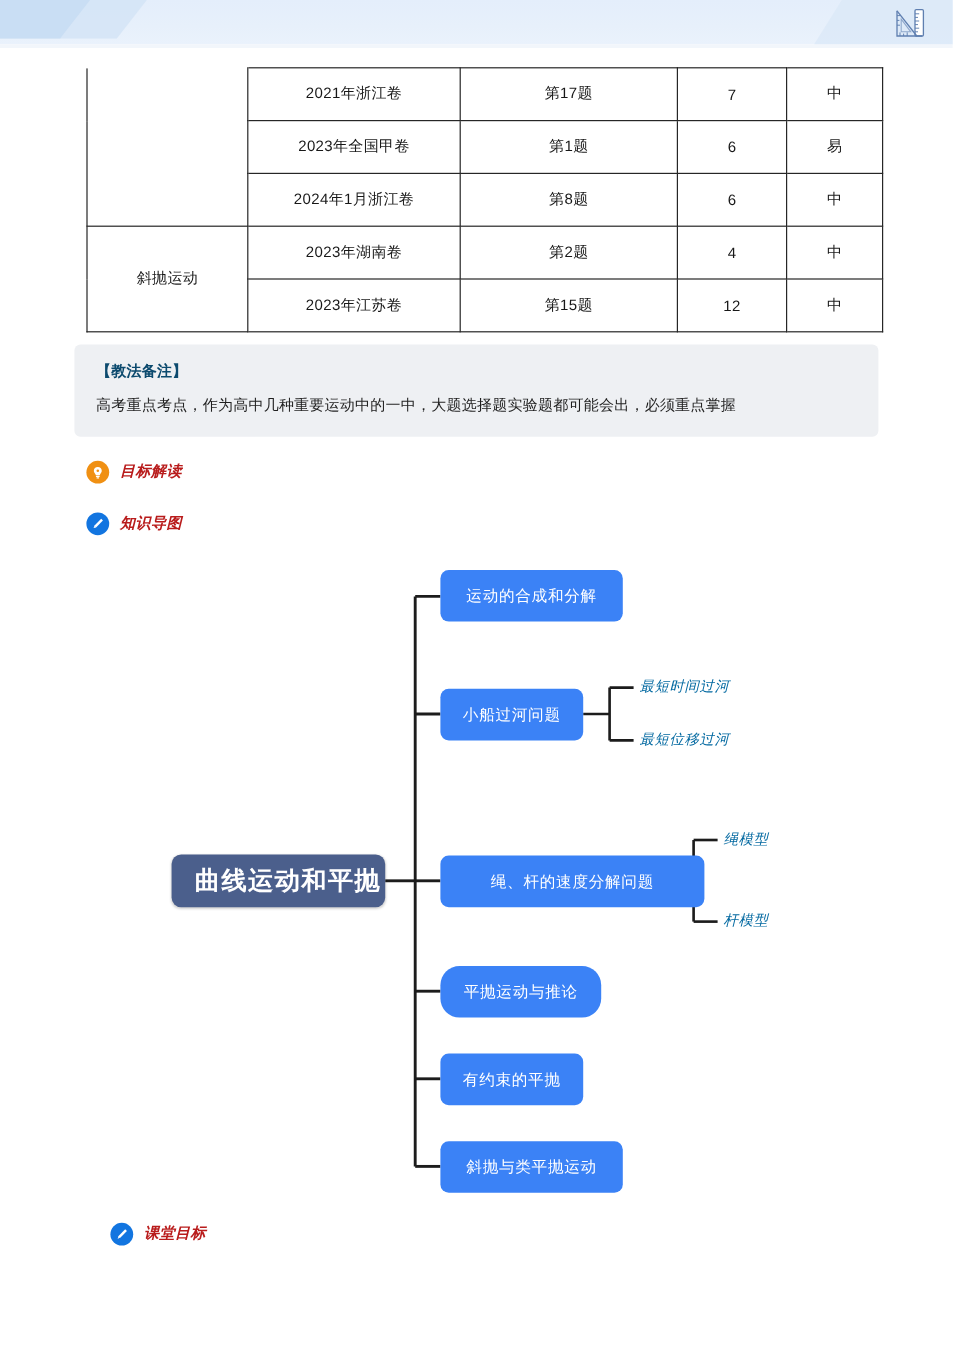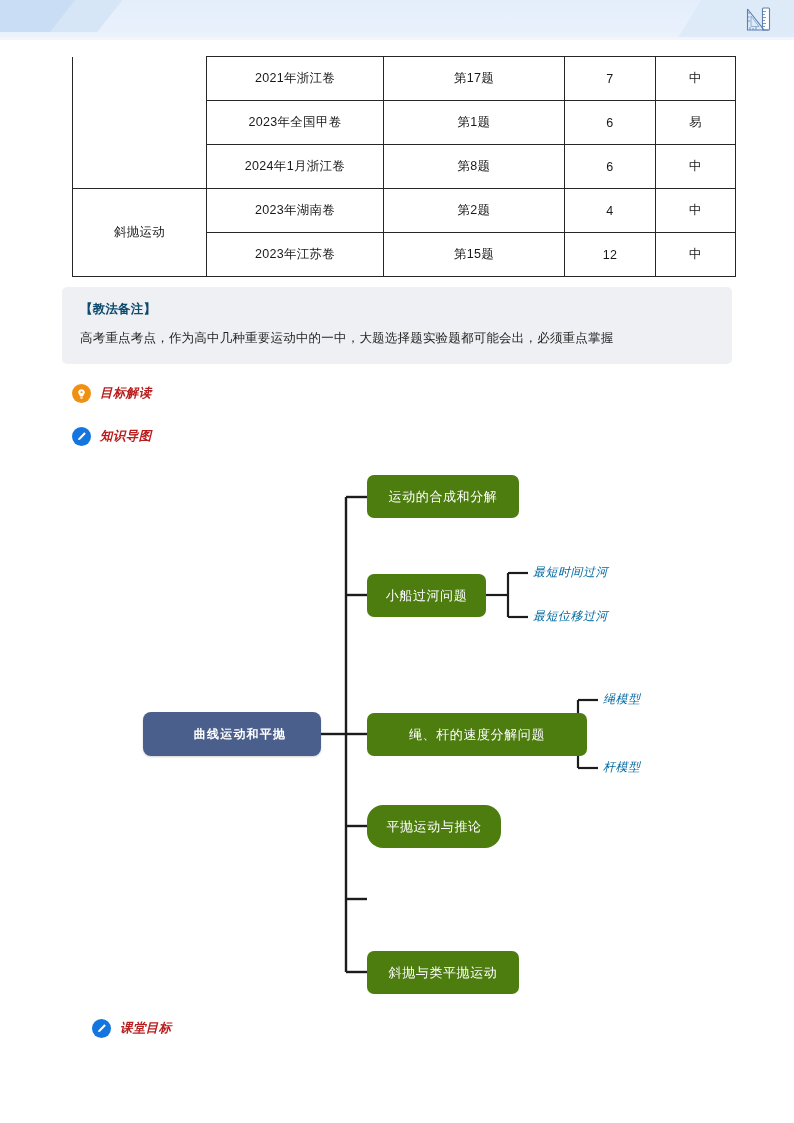--- a/index.html
+++ b/index.html
@@ -165,28 +165,28 @@
     justify-content: center;
     color: #ffffff;
     border-radius: 7px;
     font-size: 13px;
     letter-spacing: .6px;
     white-space: nowrap;
   }
   .node-root {
     background: #4b5f8c;
     border-radius: 8px;
-    font-size: 12px;
+    font-size: 21px;
     font-weight: bold;
     letter-spacing: 1.2px;
     box-shadow: 0 1px 2px rgba(0,0,0,.18);
     padding-left: 16px;
   }
   .node-branch {
-    background: #4d7c0f;
+    background: #3b82f6;
   }
   .leaf-label {
     position: absolute;
     font-size: 12px;
     color: #0369a1;
     letter-spacing: .5px;
     white-space: nowrap;
     font-style: italic;
   }
 </style>
@@ -329,20 +329,21 @@
   <div class="node node-root" style="left:143px; top:711px; width:178px; height:44px; top:257px;">曲线运动和平抛</div>
 
   <div class="node node-branch" style="left:367px; top:20px;  width:152px; height:43px;">运动的合成和分解</div>
 
   <div class="node node-branch" style="left:367px; top:119px; width:119px; height:43px;">小船过河问题</div>
 
   <div class="node node-branch" style="left:367px; top:258px; width:220px; height:43px;">绳、杆的速度分解问题</div>
 
   <div class="node node-branch" style="left:367px; top:350px; width:134px; height:43px;border-radius:16px;">平抛运动与推论</div>
 
+  <div class="node node-branch" style="left:367px; top:423px; width:119px; height:43px;">有约束的平抛</div>
 
   <div class="node node-branch" style="left:367px; top:496px; width:152px; height:43px;">斜抛与类平抛运动</div>
 
   <div class="leaf-label" style="left:533px; top:109px;">最短时间过河</div>
   <div class="leaf-label" style="left:533px; top:153px;">最短位移过河</div>
 
   <div class="leaf-label" style="left:603px; top:236px;">绳模型</div>
   <div class="leaf-label" style="left:603px; top:304px;">杆模型</div>
 
 </div>

